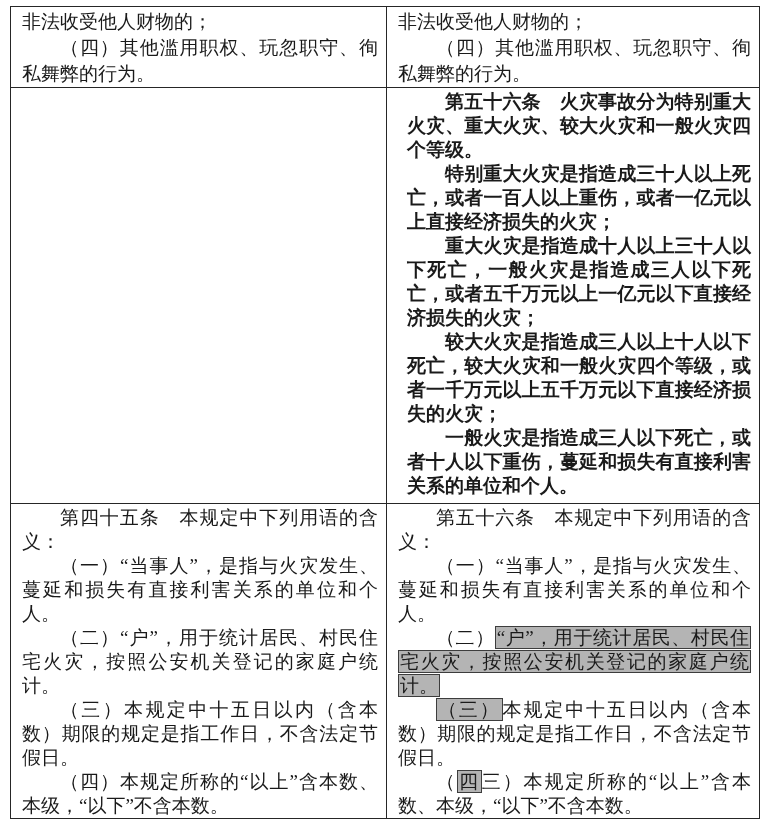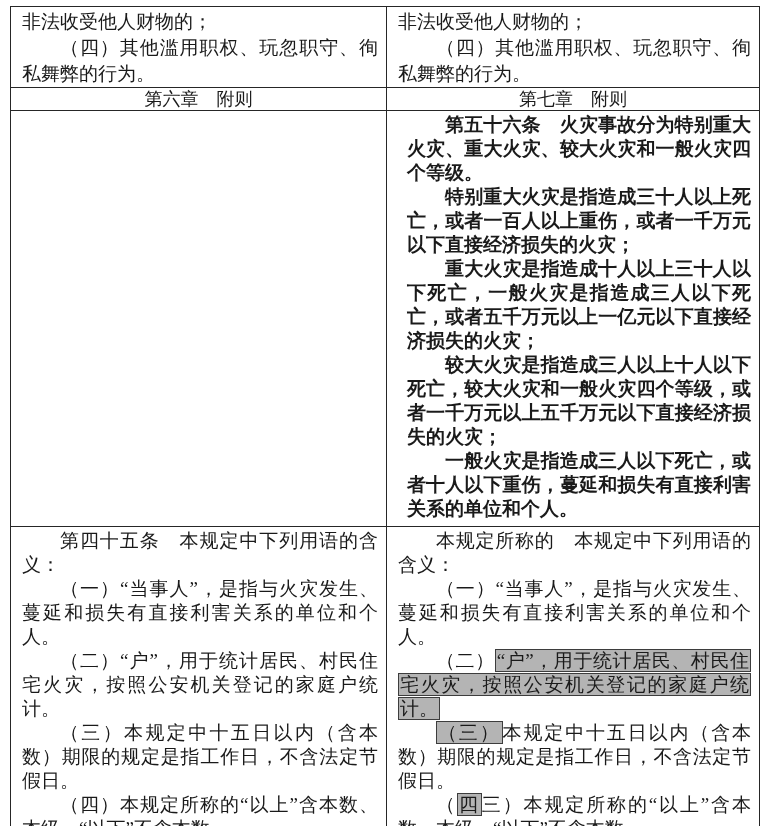--- a/index.html
+++ b/index.html
@@ -56,50 +56,42 @@
       <td>
         <p class="para">非法收受他人财物的；</p>
         <p class="para indent">（四）其他滥用职权、玩忽职守、徇私舞弊的行为。</p>
       </td>
       <td>
         <p class="para">非法收受他人财物的；</p>
         <p class="para indent">（四）其他滥用职权、玩忽职守、徇私舞弊的行为。</p>
       </td>
     </tr>
 
-    <tr class="row2">
-      <td>
-        <div class="chapter-title">第六章　附则</div>
-      </td>
-      <td>
-        <div class="chapter-title">第七章　附则</div>
-      </td>
-    </tr>
 
     <tr class="row3">
       <td></td>
       <td class="bold-block">
         <p class="para indent">第五十六条　火灾事故分为特别重大火灾、重大火灾、较大火灾和一般火灾四个等级。</p>
-        <p class="para indent">特别重大火灾是指造成三十人以上死亡，或者一百人以上重伤，或者一千万元以下直接经济损失的火灾；</p>
+        <p class="para indent">特别重大火灾是指造成三十人以上死亡，或者一百人以上重伤，或者一亿元以上直接经济损失的火灾；</p>
         <p class="para indent">重大火灾是指造成十人以上三十人以下死亡，一般火灾是指造成三人以下死亡，或者五千万元以上一亿元以下直接经济损失的火灾；</p>
         <p class="para indent">较大火灾是指造成三人以上十人以下死亡，较大火灾和一般火灾四个等级，或者一千万元以上五千万元以下直接经济损失的火灾；</p>
         <p class="para indent">一般火灾是指造成三人以下死亡，或者十人以下重伤，蔓延和损失有直接利害关系的单位和个人。</p>
       </td>
     </tr>
 
     <tr class="row4">
       <td>
         <p class="para indent"><span class="heiti">第四十五条</span><span>　本规定中下列用语的含义：</span></p>
         <p class="para indent">（一）“当事人”，是指与火灾发生、蔓延和损失有直接利害关系的单位和个人。</p>
         <p class="para indent">（二）“户”，用于统计居民、村民住宅火灾，按照公安机关登记的家庭户统计。</p>
         <p class="para indent">（三）本规定中十五日以内（含本数）期限的规定是指工作日，不含法定节假日。</p>
         <p class="para indent">（四）本规定所称的“以上”含本数、本级，“以下”不含本数。</p>
       </td>
       <td>
-        <p class="para indent"><span class="heiti">本规定所称的</span><span>　本规定中下列用语的含义：</span></p>
+        <p class="para indent"><span class="heiti">第五十六条</span><span>　本规定中下列用语的含义：</span></p>
         <p class="para indent">（一）“当事人”，是指与火灾发生、蔓延和损失有直接利害关系的单位和个人。</p>
         <p class="para indent"><span>（二）</span><span class="hl">“户”，用于统计居民、村民住宅火灾，按照公安机关登记的家庭户统计。</span></p>
         <p class="para indent"><span class="hl">（三）</span><span>本规定中十五日以内（含本数）期限的规定是指工作日，不含法定节假日。</span></p>
         <p class="para indent"><span>（</span><span class="hl">四</span><span>三）本规定所称的“以上”含本数、本级，“以下”不含本数。</span></p>
       </td>
     </tr>
   </tbody>
     </table>
 </div>
 

